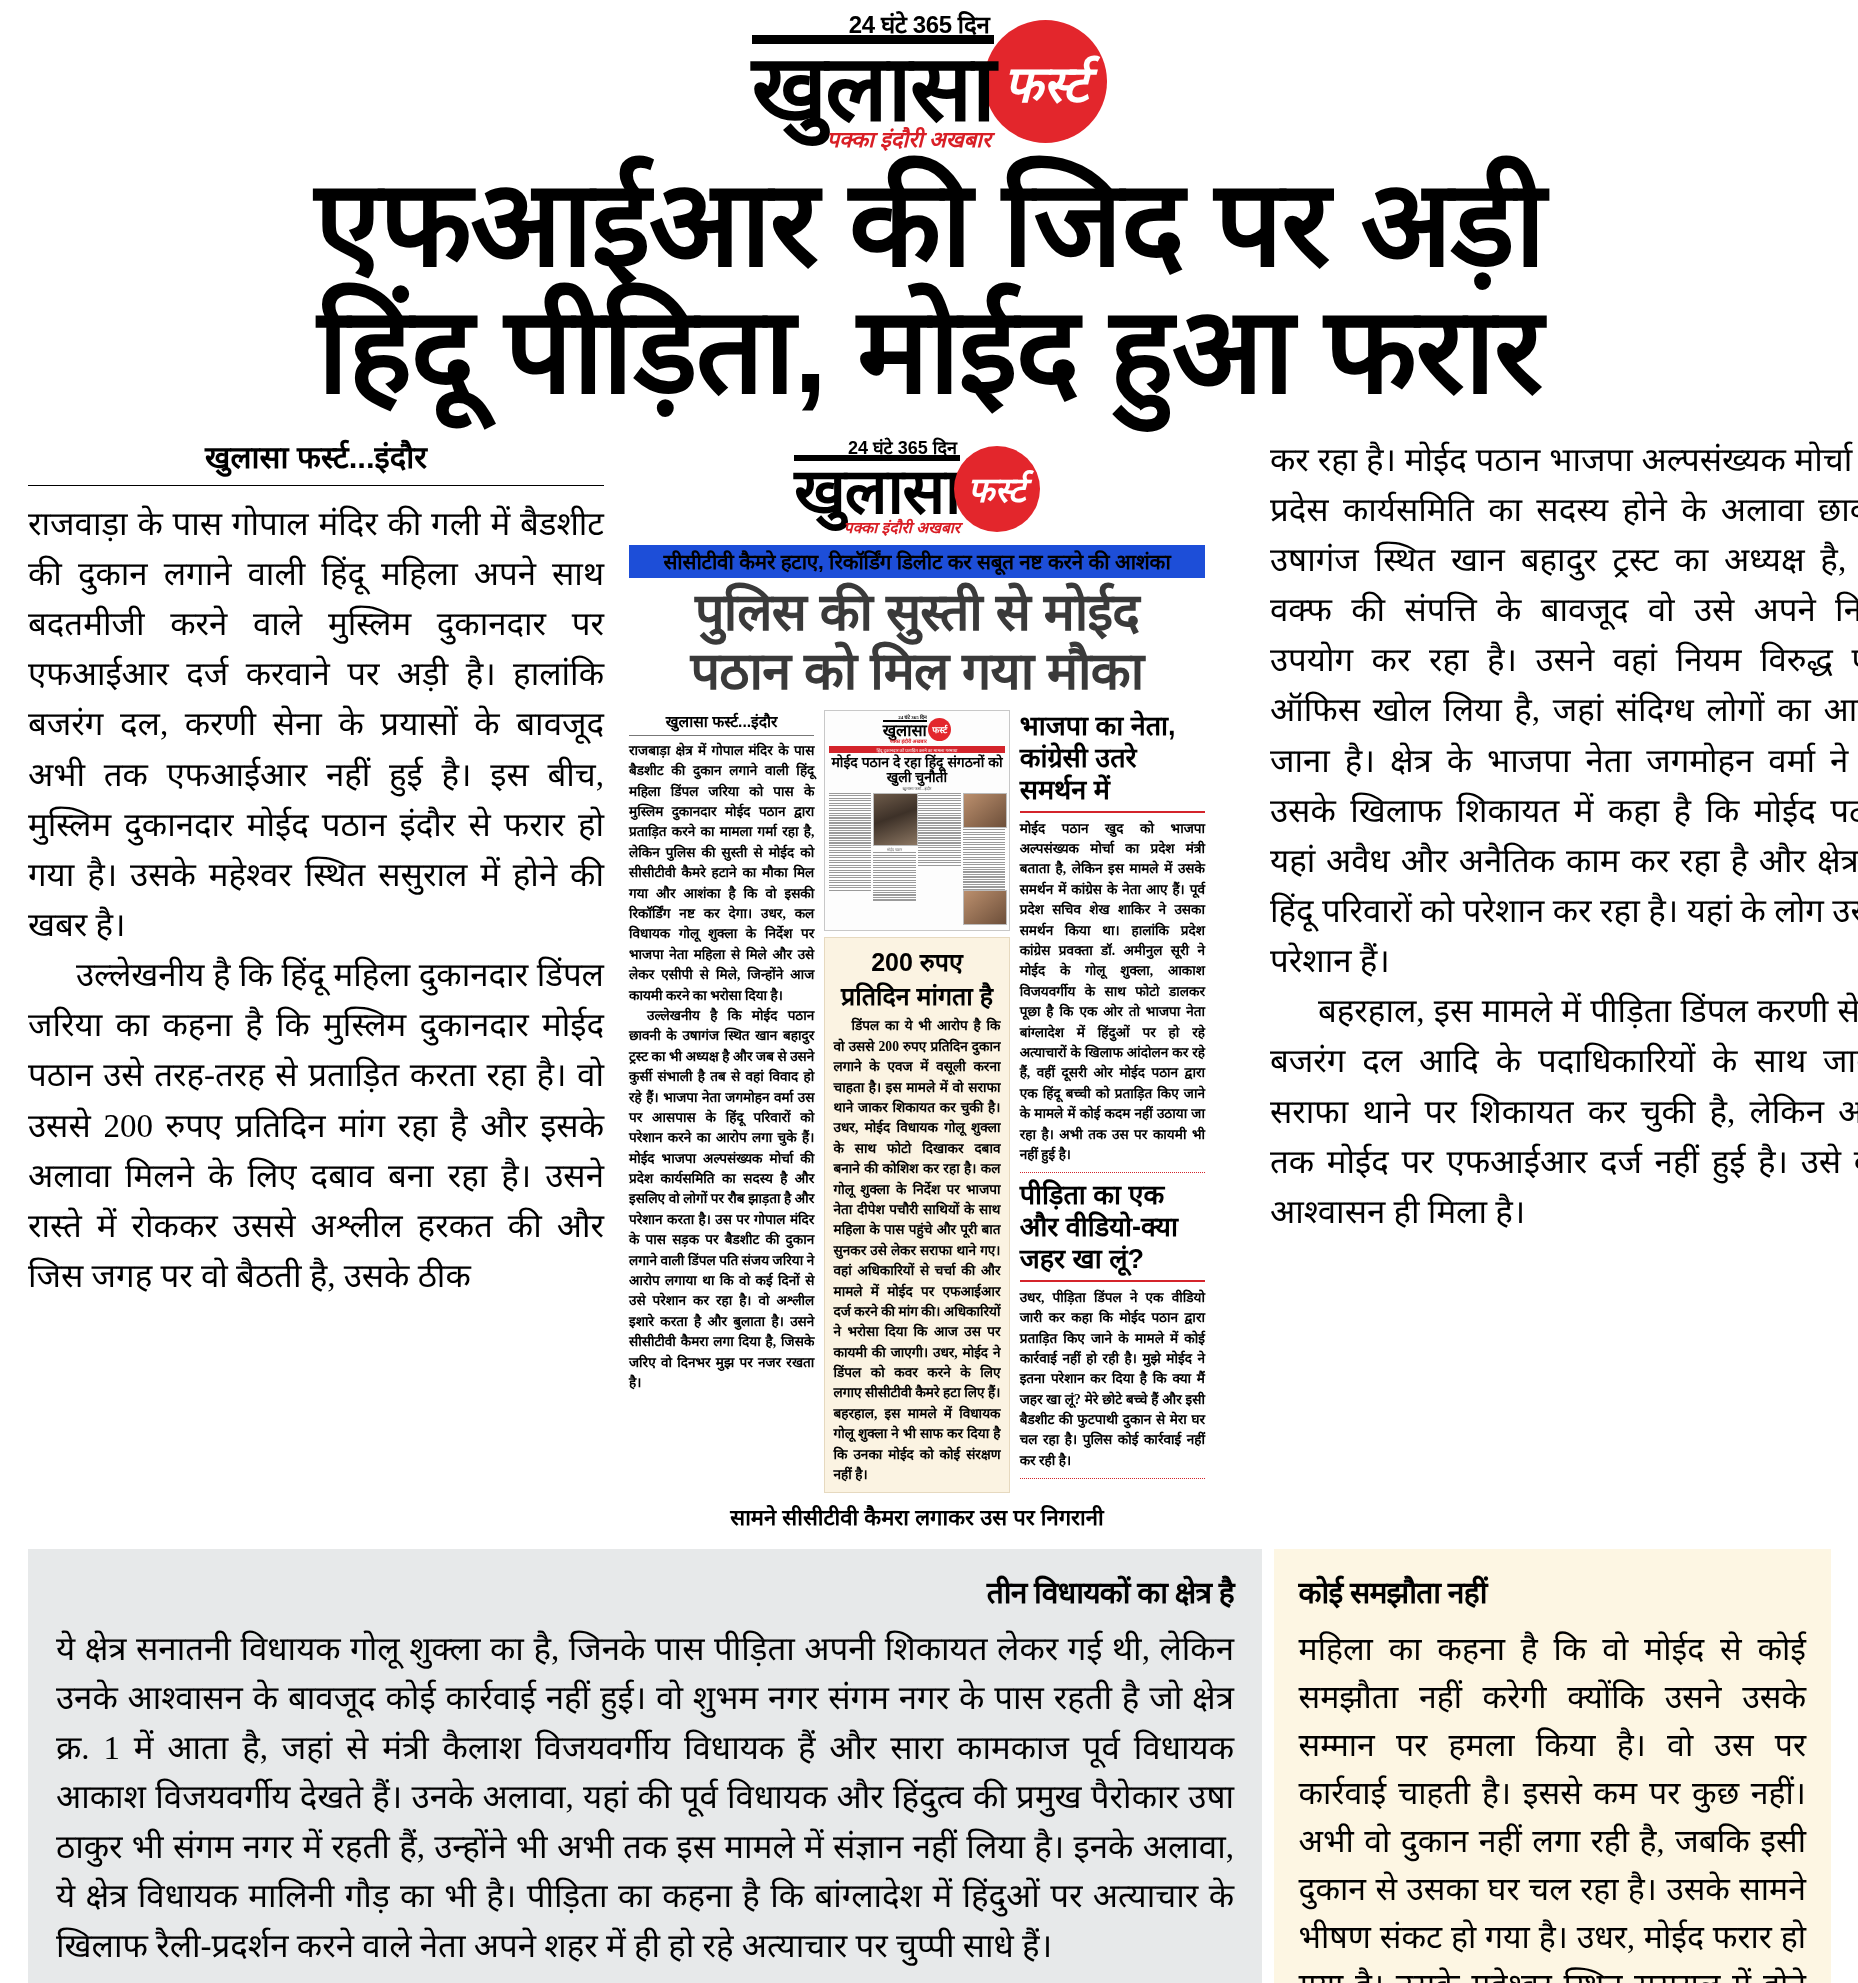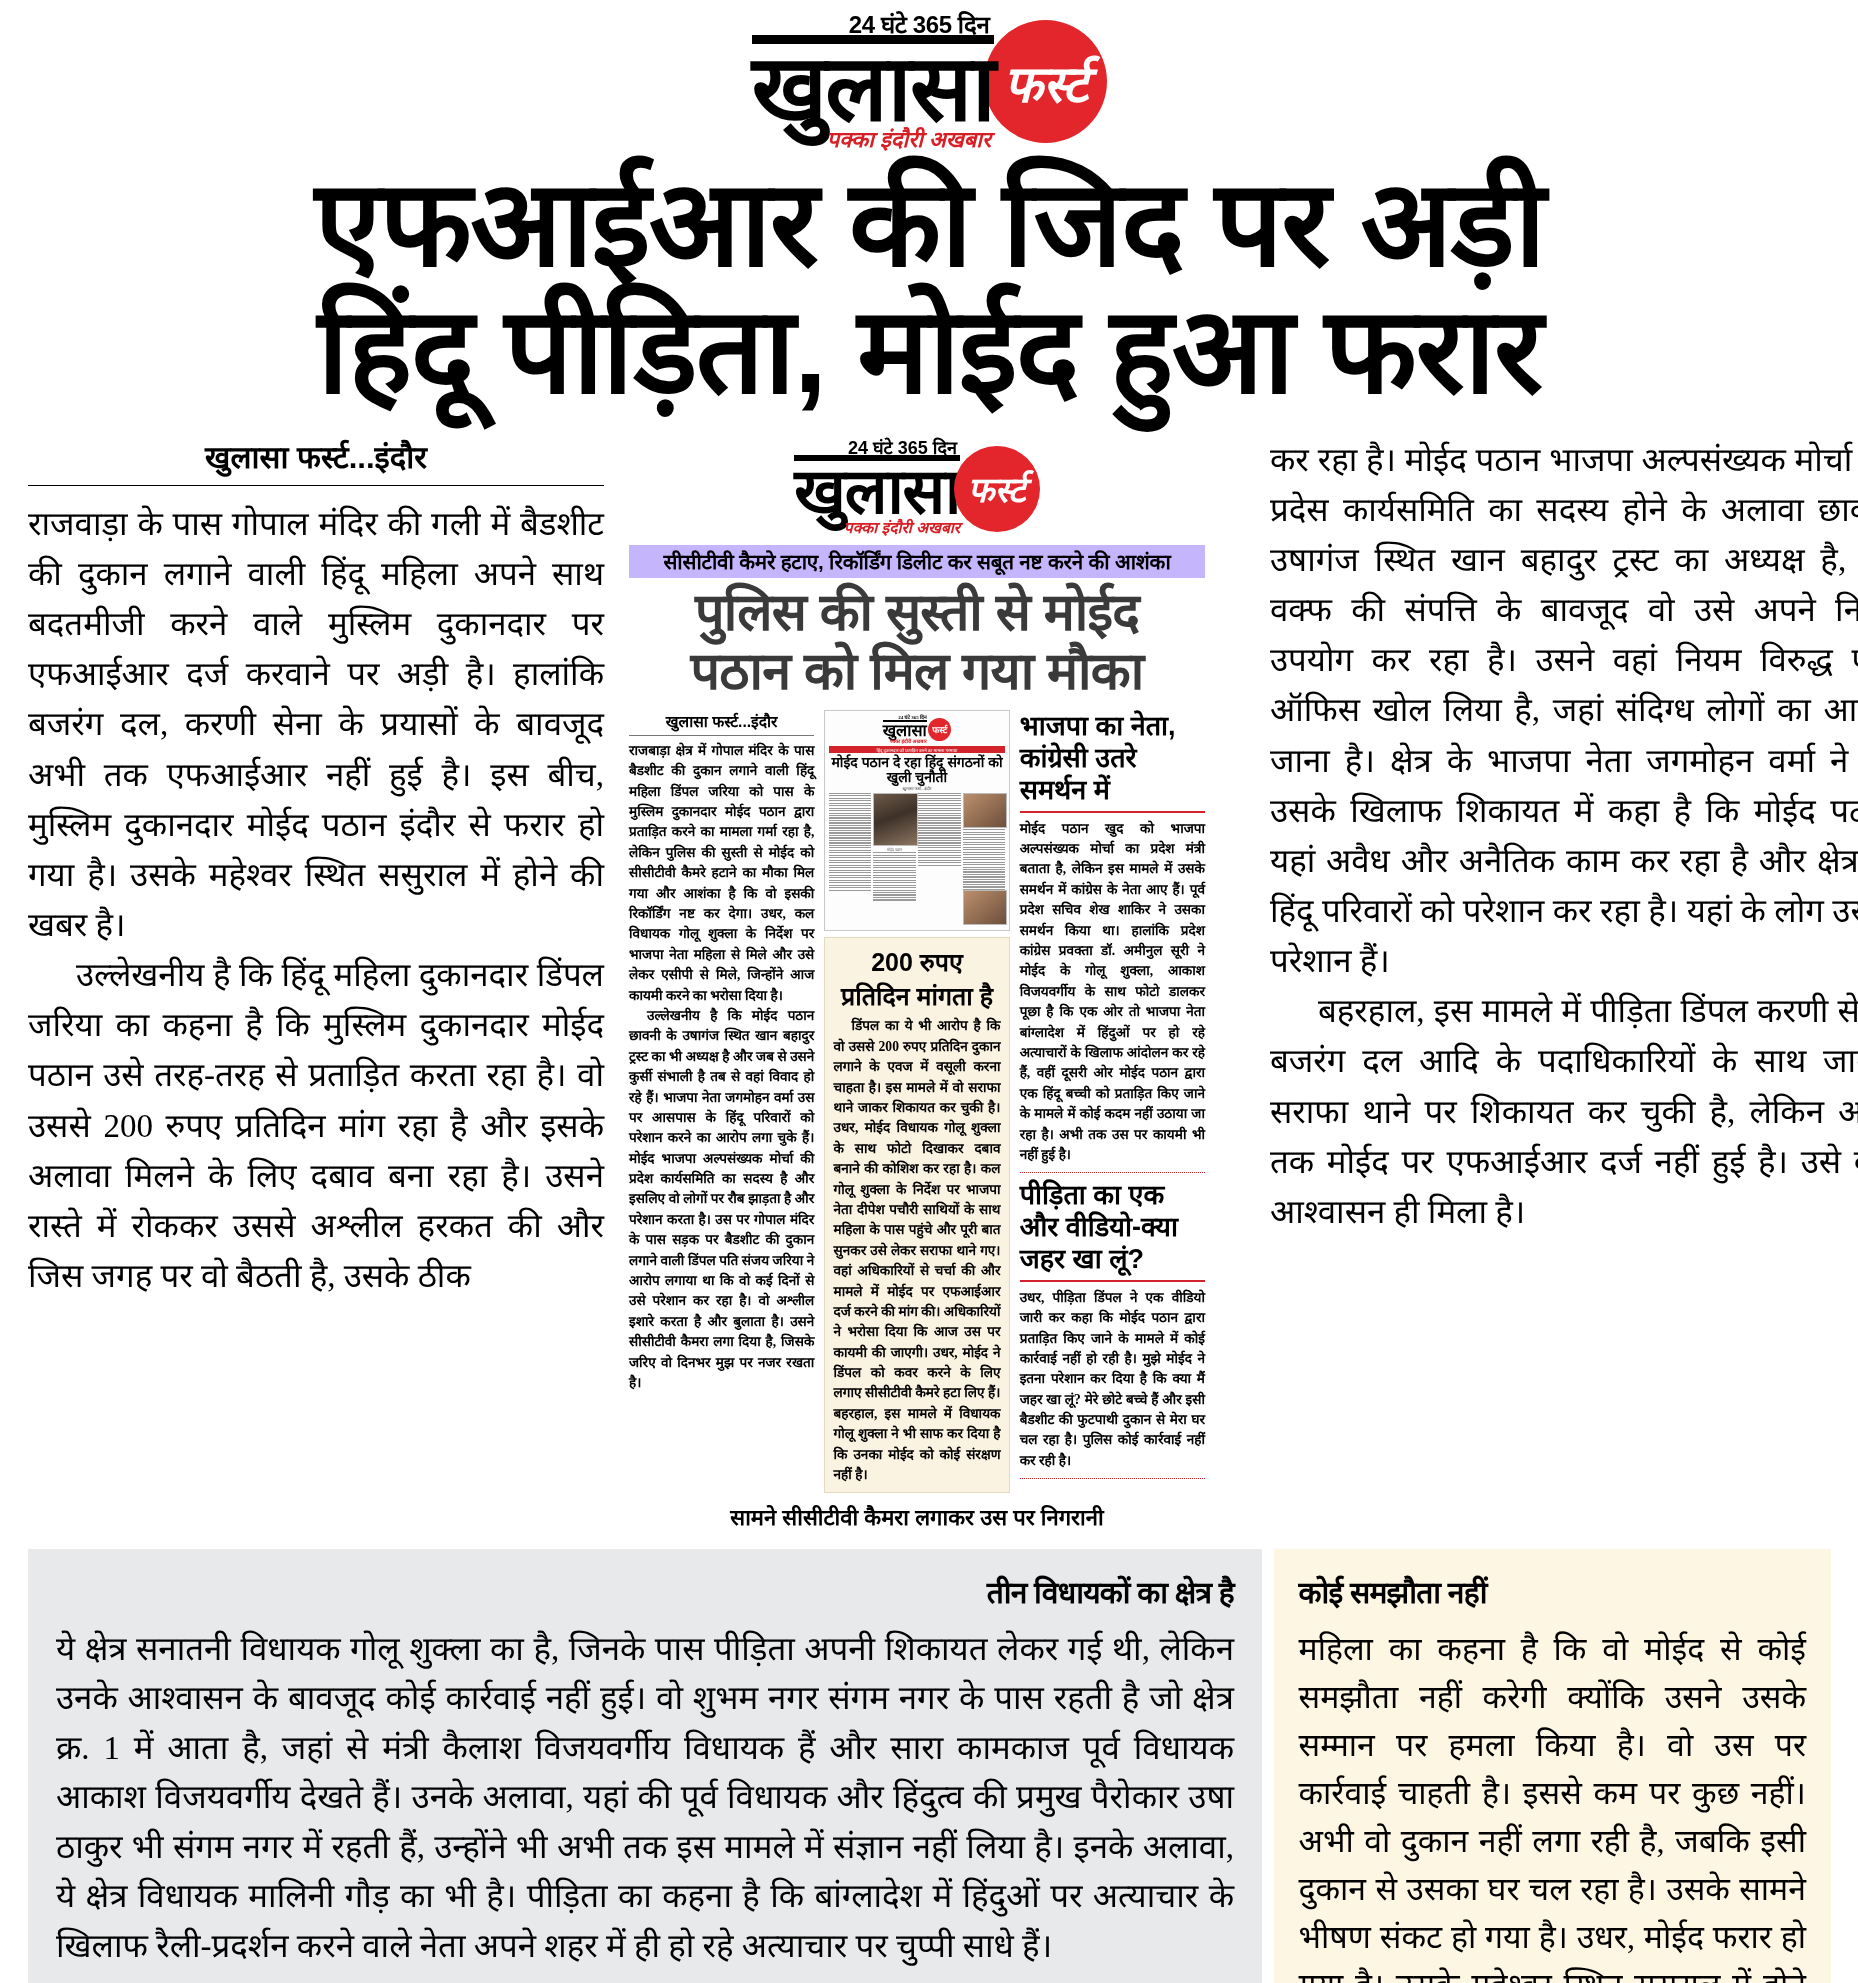--- a/index.html
+++ b/index.html
@@ -105,21 +105,21 @@
     text-align:right;margin-top:-5px;
   }
   .clip-badge{
     width:86px;height:86px;border-radius:50%;background:#e3262c;color:#fff;
     display:flex;align-items:center;justify-content:center;
     font-family:"Liberation Sans","DejaVu Sans",sans-serif;
     font-weight:bold;font-size:35px;font-style:italic;
     margin-left:-6.6px;margin-bottom:6.6px;
   }
   .kicker{
-    background:#c4b5fd;
+    background:#1d4ed8;
     font-family:"Liberation Sans","DejaVu Sans",sans-serif;
     font-weight:bold;font-size:20.6px;text-align:center;
     padding:2.5px 1.6px;margin-bottom:5px;letter-spacing:-0.2px;
   }
   .clip-head{
     font-family:"Liberation Sans","DejaVu Sans",sans-serif;
     font-weight:bold;font-size:52px;line-height:1.14;
     text-align:center;color:#3a3a3a;letter-spacing:-0.8px;
     margin-bottom:8.2px;
   }

